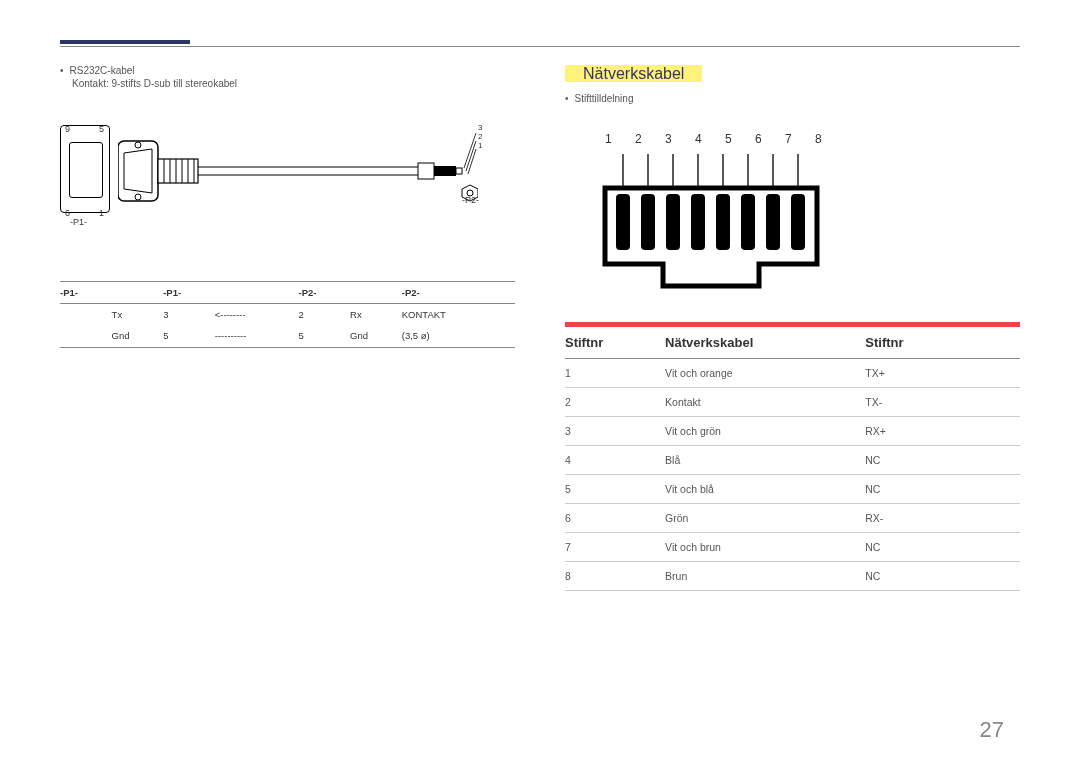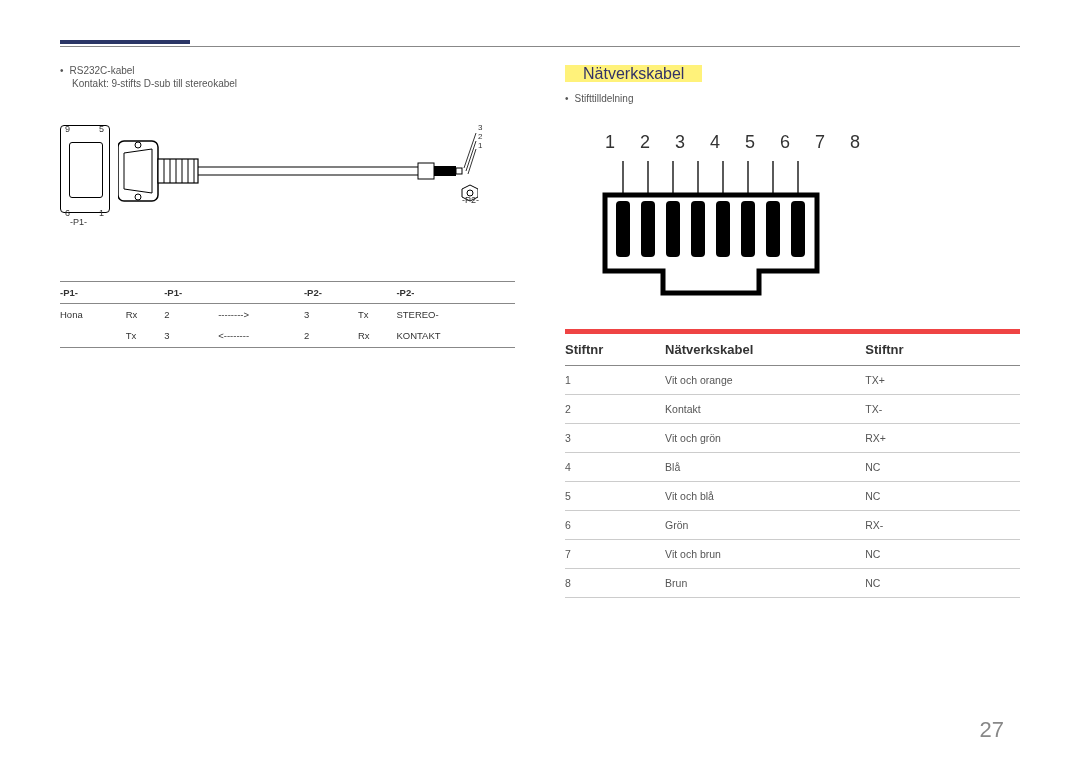--- a/index.html
+++ b/index.html
@@ -106,21 +106,21 @@
     font-size: 16px;
     color: #333366;
     margin-bottom: 10px;
     font-weight: 500;
   }
   .rj45-svg {
     display:block;
     margin: 8px 0 18px 34px;
   }
   .pin-nums {
-    font-size: 18px;
+    font-size: 12px;
     letter-spacing: 10px;
     margin-left: 40px;
     margin-bottom: 4px;
   }
   .net-table {
     width: 100%;
     border-collapse: collapse;
     font-size: 10.5px;
   }
   .net-table th {
@@ -212,36 +212,36 @@
             <th></th>
             <th>-P1-</th>
             <th></th>
             <th>-P2-</th>
             <th></th>
             <th>-P2-</th>
           </tr>
         </thead>
         <tbody>
           <tr>
-            <td>Hona</td>
-            <td>Rx</td>
-            <td>2</td>
-            <td>--------&gt;</td>
-            <td>3</td>
-            <td>Tx</td>
-            <td>STEREO-</td>
-          </tr>
-          <tr>
             <td></td>
             <td>Tx</td>
             <td>3</td>
             <td>&lt;--------</td>
             <td>2</td>
             <td>Rx</td>
             <td>KONTAKT</td>
+          </tr>
+          <tr>
+            <td></td>
+            <td>Gnd</td>
+            <td>5</td>
+            <td>----------</td>
+            <td>5</td>
+            <td>Gnd</td>
+            <td>(3,5 ø)</td>
           </tr>
         </tbody>
       </table>
       </div>
     </div>
 
     <div class="col-right">
       <div class="h2"><span class="hl">Nätverkskabel</span></div>
       <div class="bullet-line" style="margin-bottom:28px;">Stifttilldelning</div>
 

